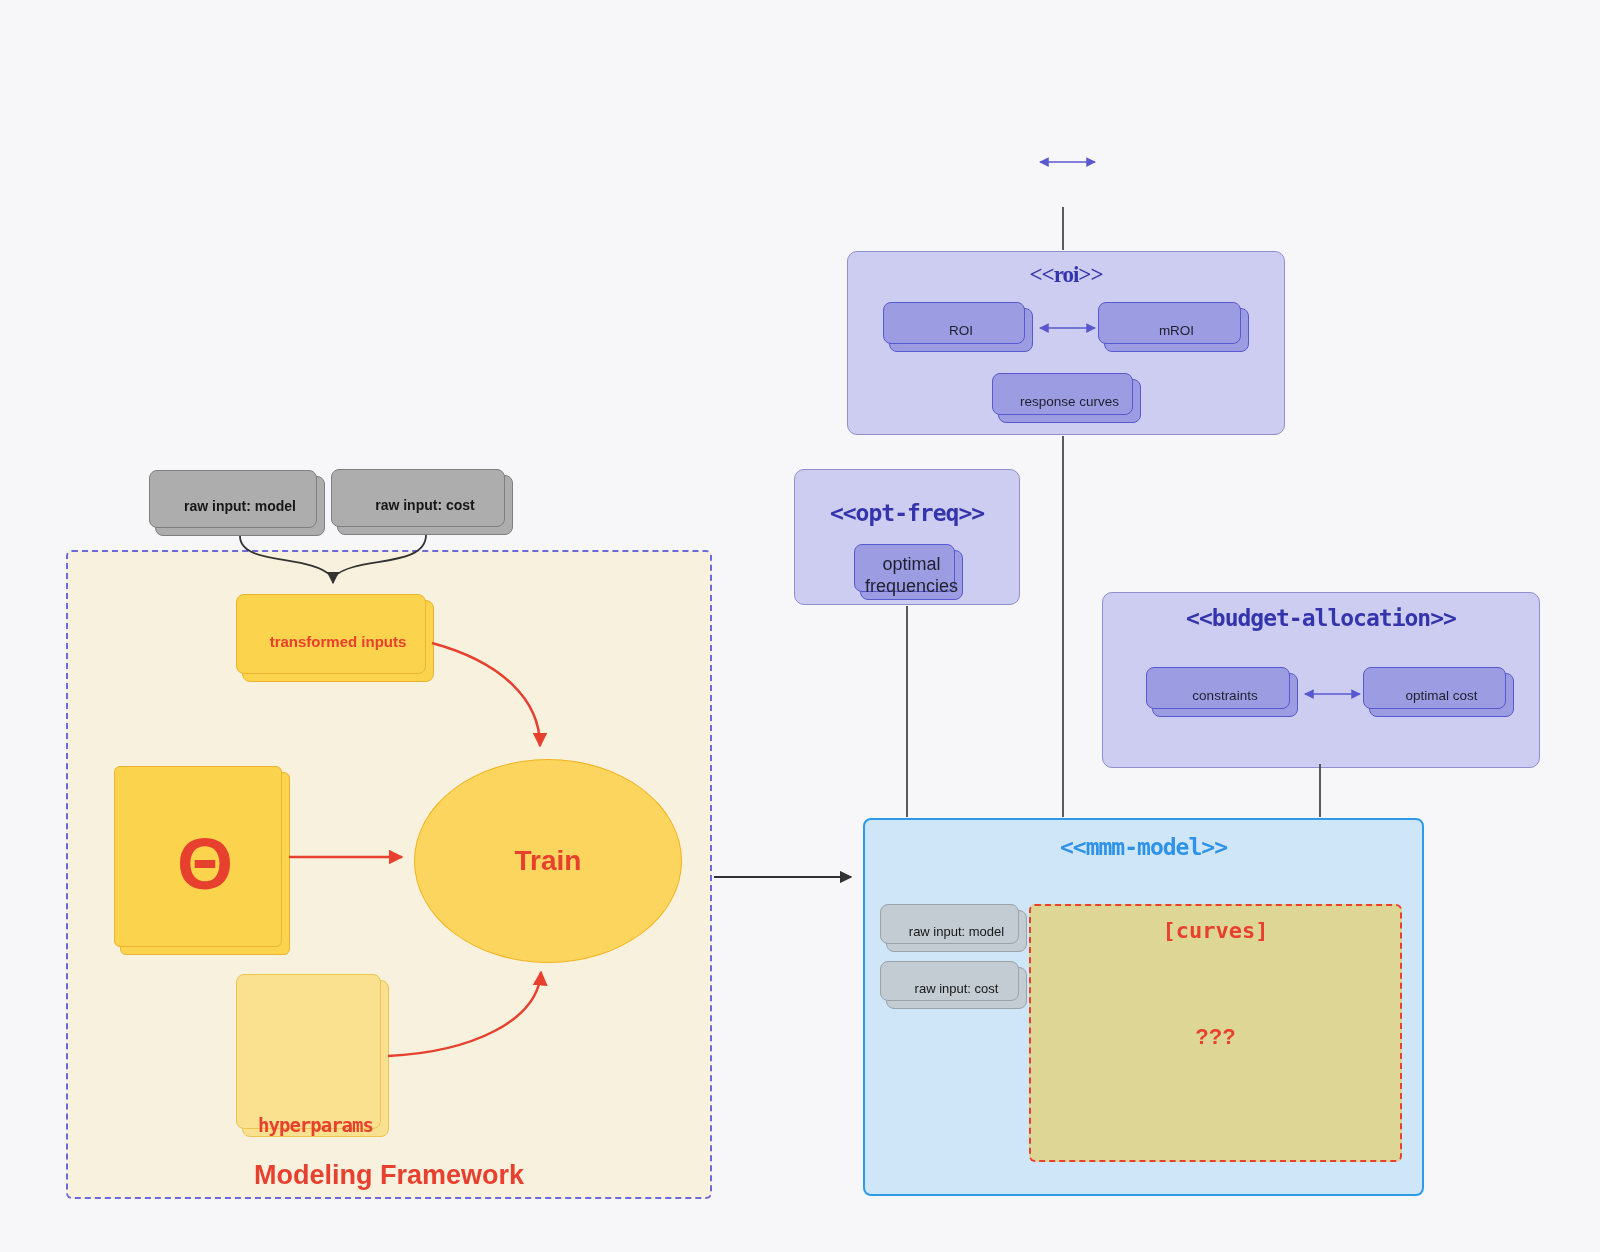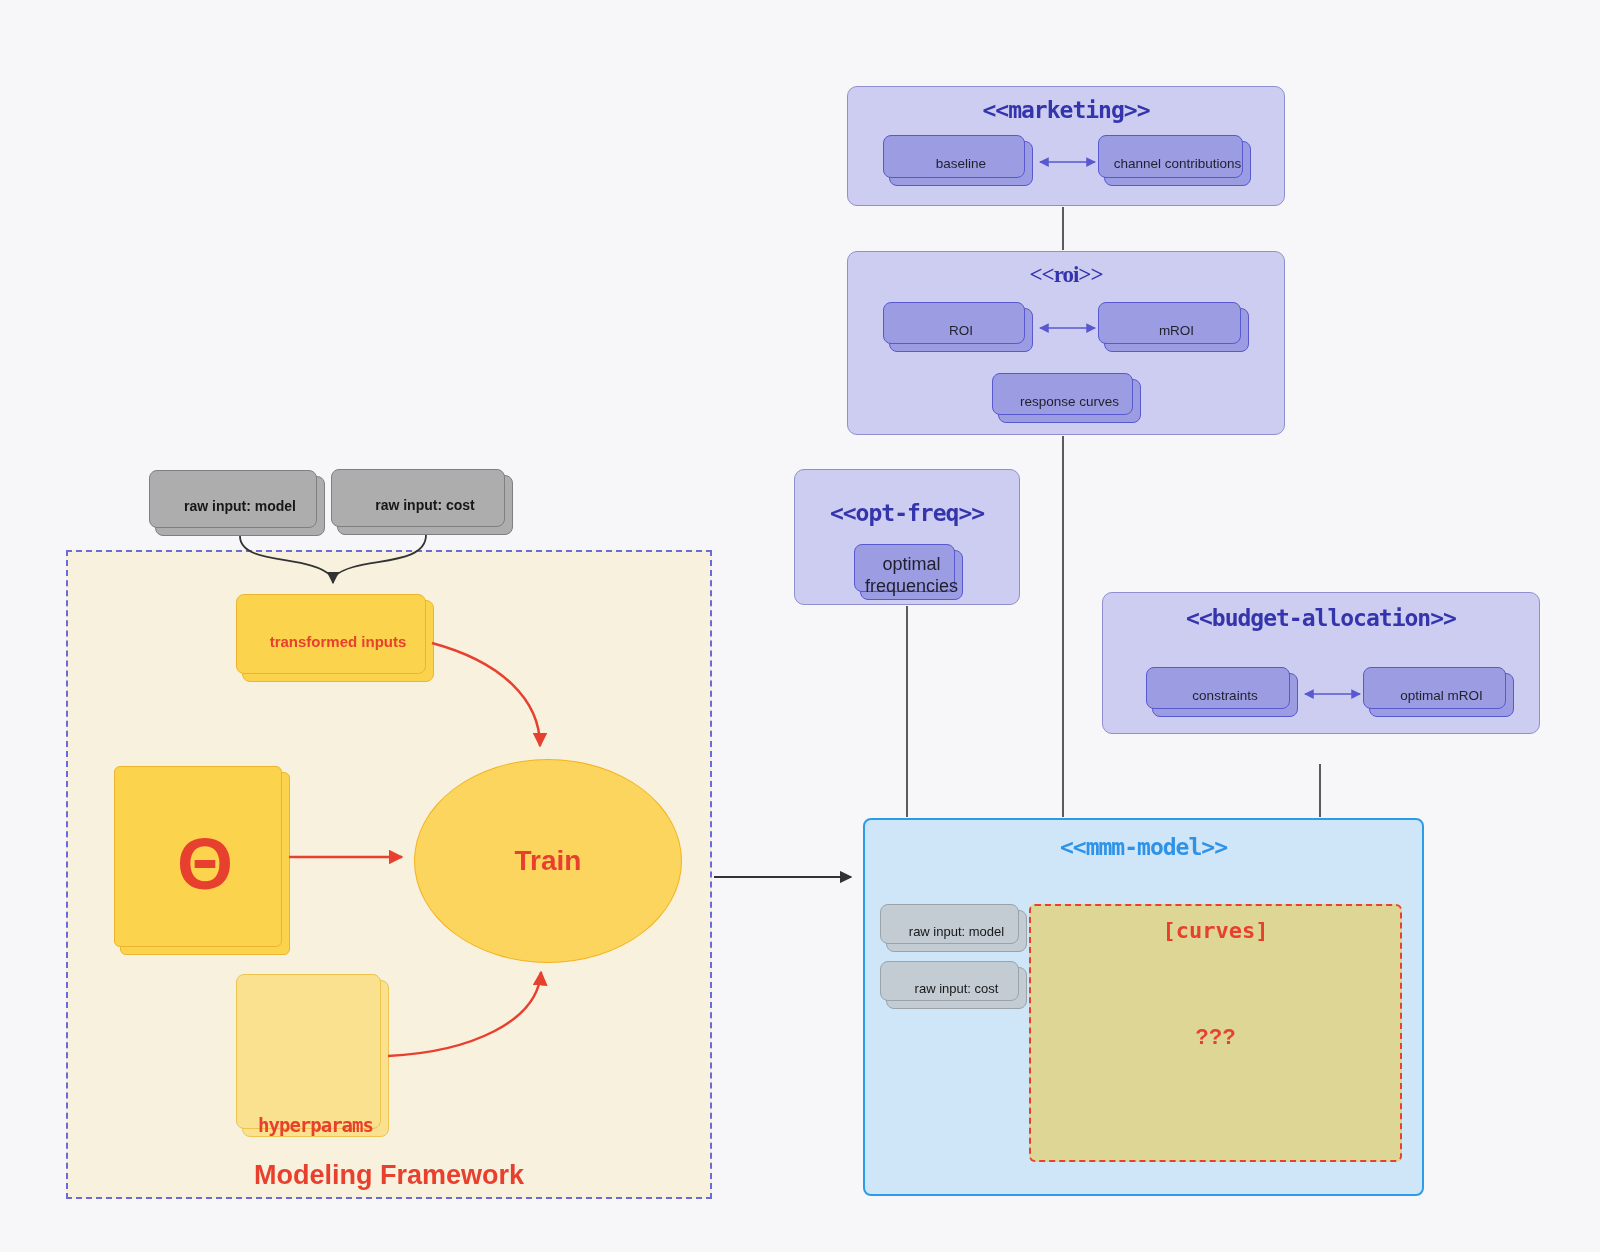--- a/index.html
+++ b/index.html
@@ -20,21 +20,21 @@
   .main-title{position:absolute;left:0;top:8;width:1600px;text-align:center;
     font-size:23px;font-weight:bold;color:#111;}
 
   .container{position:absolute;box-sizing:border-box;border-radius:10px;}
   .ctitle{position:absolute;left:0;right:0;text-align:center;
     font-family:"DejaVu Sans Mono",monospace;font-weight:bold;font-size:23px;
     letter-spacing:-1px;color:var(--indigo);}
 
   .purple{background:var(--lavender_fill);border:1.5px solid var(--lavender_border);}
   .mmm{background:var(--mmm_fill);border:2px solid var(--mmm_border);border-radius:8px;}
-  .framework{background:var(--cream_fill);border:2px dashed var(--framework_border);border-radius:0;}
+  .framework{background:var(--cream_fill);border:2px dashed var(--framework_border);border-radius:6px;}
 
   .card{position:absolute;box-sizing:border-box;border-radius:8px;z-index:0;
     display:flex;align-items:center;justify-content:center;text-align:center;
     font-size:13.5px;color:var(--text_dark);}
   .stack::before{content:"";position:absolute;left:-7px;top:-7px;width:100%;height:100%;
     box-sizing:border-box;border-radius:inherit;background:inherit;border:inherit;z-index:-1;}
 
   .purple-card{background:var(--purple_card_fill);border:1.5px solid var(--purple_card_border);}
   .gray-ext{background:var(--gray_fill);border:1.5px solid var(--gray_border);font-weight:bold;font-size:14px;color:#171717;}
   .gray-mmm{background:var(--mmm_gray_fill);border:1.5px solid var(--mmm_gray_border);font-size:13px;color:#171717;}
@@ -75,29 +75,20 @@
     </div>
     <div class="ellipse" style="left:346px;top:207px;width:266px;height:202px;">
       <span>Train</span>
     </div>
     <div class="card stack yellow-light" style="left:174px;top:428px;width:147px;height:157px;">
       <span>hyperparams</span>
     </div>
     <div class="framework-label">Modeling Framework</div>
   </div>
 
-  <div class="container purple" style="left:847px;top:86px;width:438px;height:120px;">
-    <div class="ctitle" style="top:10px;">&lt;&lt;marketing&gt;&gt;</div>
-    <div class="card stack purple-card" style="left:41px;top:54px;width:144px;height:45px;">
-      <span>baseline</span>
-    </div>
-    <div class="card stack purple-card" style="left:256px;top:54px;width:147px;height:45px;">
-      <span>channel contributions</span>
-    </div>
-  </div>
 
   <div class="container purple" style="left:847px;top:251px;width:438px;height:184px;">
     <div class="ctitle" style="top:10px;font-family:Liberation Serif, serif;">&lt;&lt;roi&gt;&gt;</div>
     <div class="card stack purple-card" style="left:41px;top:56px;width:144px;height:44px;">
       <span>ROI</span>
     </div>
     <div class="card stack purple-card" style="left:256px;top:56px;width:145px;height:44px;">
       <span>mROI</span>
     </div>
     <div class="card stack purple-card" style="left:150px;top:127px;width:143px;height:44px;">
@@ -105,27 +96,27 @@
     </div>
   </div>
 
   <div class="container purple" style="left:794px;top:469px;width:226px;height:136px;">
     <div class="ctitle" style="top:10px;margin-top:20px;">&lt;&lt;opt-freq&gt;&gt;</div>
     <div class="card stack purple-card" style="left:65px;top:80px;width:103px;height:50px;font-size:18px;line-height:1.25;padding:2px;">
       <span>optimal frequencies</span>
     </div>
   </div>
 
-  <div class="container purple" style="left:1102px;top:592px;width:438px;height:142px;">
+  <div class="container purple" style="left:1102px;top:592px;width:438px;height:176px;">
     <div class="ctitle" style="top:12px;">&lt;&lt;budget-allocation&gt;&gt;</div>
     <div class="card stack purple-card" style="left:49px;top:80px;width:146px;height:44px;">
       <span>constraints</span>
     </div>
     <div class="card stack purple-card" style="left:266px;top:80px;width:145px;height:44px;">
-      <span>optimal mROI</span>
+      <span>optimal cost</span>
     </div>
   </div>
 
   <div class="container mmm" style="left:863px;top:818px;width:561px;height:378px;">
     <div class="ctitle" style="top:14px;color:var(--bright_blue);">&lt;&lt;mmm-model&gt;&gt;</div>
     <div class="card stack gray-mmm" style="left:21px;top:90px;width:141px;height:42px;">
       <span>raw input: model</span>
     </div>
     <div class="card stack gray-mmm" style="left:21px;top:147px;width:141px;height:42px;">
       <span>raw input: cost</span>

